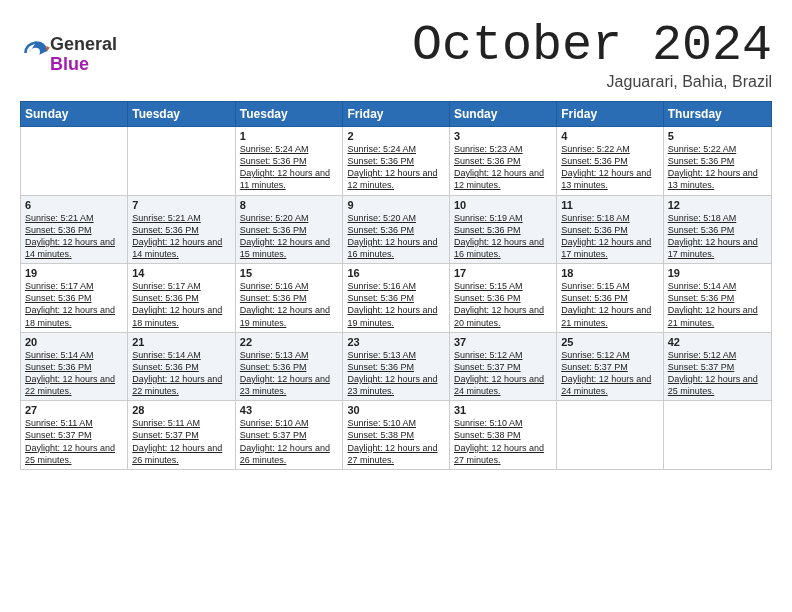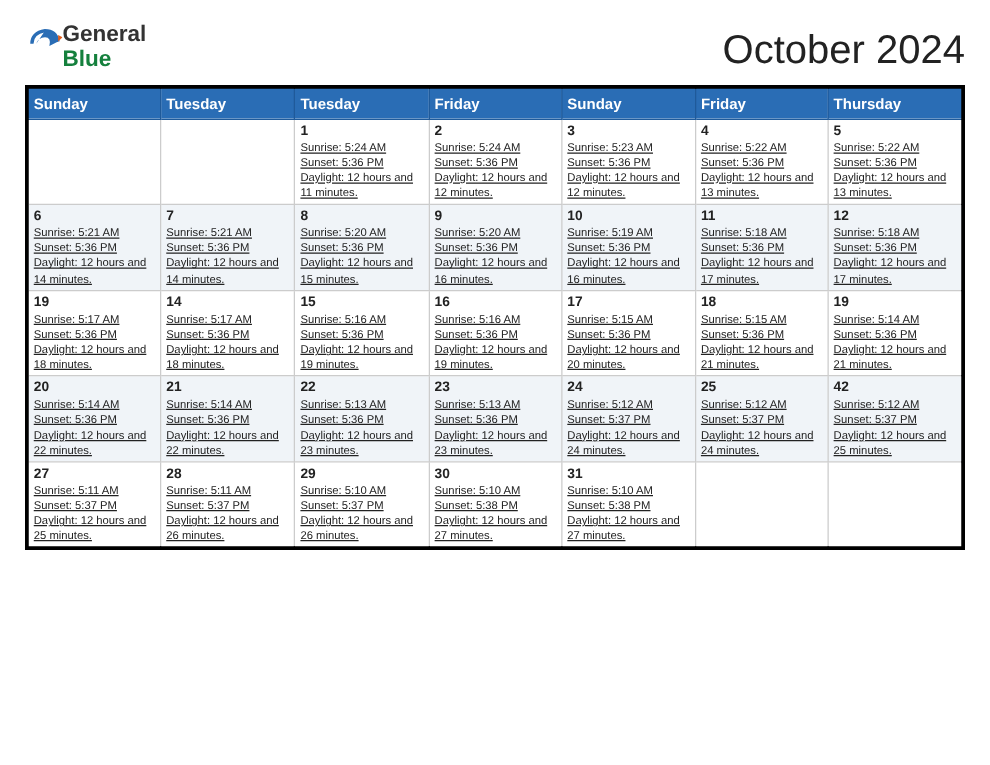--- a/index.html
+++ b/index.html
@@ -12,57 +12,58 @@
     }
     .page {
       width: 792px;
       min-height: 612px;
       padding: 18px 20px 10px 20px;
       background: #fff;
     }
     .header {
       display: flex;
       justify-content: space-between;
-      align-items: flex-end;
+      align-items: center;
       margin-bottom: 10px;
     }
     .logo {
       display: flex;
       align-items: center;
       gap: 0px;
     }
     .logo-text {
       font-size: 18px;
       font-weight: bold;
       line-height: 1.1;
     }
     .logo-general { color: #333; }
-    .logo-blue { color: #15803d; }
+    .logo-blue { color: #a21caf; }
     .logo-icon {
       width: 28px;
       height: 28px;
       margin-left: 2px;
     }
     .title-block {
       text-align: right;
     }
     .month-title {
-      font-size: 32px;
+      font-size: 50px;
       font-weight: normal;
       color: #222;
       line-height: 1.1;
+      font-family: Liberation Mono, monospace;
     }
     .location {
       font-size: 16px;
       color: #444;
     }
     .calendar {
       width: 100%;
       border-collapse: collapse;
-      border: 3px solid #000000;
+      border: 1px solid #000000;
     }
     .calendar th {
       background: #2a6db5;
       color: #fff;
       font-size: 12px;
       font-weight: bold;
       padding: 5px 4px;
       text-align: left;
       border: 1px solid #1f5a9a;
     }
@@ -115,20 +116,21 @@
       </div>
       <div>
         <div class="logo-text">
           <span class="logo-general">General</span><br>
           <span class="logo-blue">Blue</span>
         </div>
       </div>
     </div>
     <div class="title-block">
       <div class="month-title">October 2024</div>
+      <div class="location">Jaguarari, Bahia, Brazil</div>
     </div>
   </div>
 
   <table class="calendar">
     <thead>
       <tr>
         <th>Sunday</th>
         <th>Tuesday</th>
         <th>Tuesday</th>
         <th>Friday</th>
@@ -233,21 +235,21 @@
           </td>
           <td>
             <span class="day-num">22</span>
             <div class="cell-text">Sunrise: 5:13 AM<br>Sunset: 5:36 PM<br>Daylight: 12 hours and 23 minutes.</div>
           </td>
           <td>
             <span class="day-num">23</span>
             <div class="cell-text">Sunrise: 5:13 AM<br>Sunset: 5:36 PM<br>Daylight: 12 hours and 23 minutes.</div>
           </td>
           <td>
-            <span class="day-num">24</span>
+            <span class="day-num">37</span>
             <div class="cell-text">Sunrise: 5:12 AM<br>Sunset: 5:37 PM<br>Daylight: 12 hours and 24 minutes.</div>
           </td>
           <td>
             <span class="day-num">25</span>
             <div class="cell-text">Sunrise: 5:12 AM<br>Sunset: 5:37 PM<br>Daylight: 12 hours and 24 minutes.</div>
           </td>
           <td>
             <span class="day-num">42</span>
             <div class="cell-text">Sunrise: 5:12 AM<br>Sunset: 5:37 PM<br>Daylight: 12 hours and 25 minutes.</div>
           </td>
@@ -255,21 +257,21 @@
         <tr>
           <td>
             <span class="day-num">27</span>
             <div class="cell-text">Sunrise: 5:11 AM<br>Sunset: 5:37 PM<br>Daylight: 12 hours and 25 minutes.</div>
           </td>
           <td>
             <span class="day-num">28</span>
             <div class="cell-text">Sunrise: 5:11 AM<br>Sunset: 5:37 PM<br>Daylight: 12 hours and 26 minutes.</div>
           </td>
           <td>
-            <span class="day-num">29</span>
+            <span class="day-num">43</span>
             <div class="cell-text">Sunrise: 5:10 AM<br>Sunset: 5:37 PM<br>Daylight: 12 hours and 26 minutes.</div>
           </td>
           <td>
             <span class="day-num">30</span>
             <div class="cell-text">Sunrise: 5:10 AM<br>Sunset: 5:38 PM<br>Daylight: 12 hours and 27 minutes.</div>
           </td>
           <td>
             <span class="day-num">31</span>
             <div class="cell-text">Sunrise: 5:10 AM<br>Sunset: 5:38 PM<br>Daylight: 12 hours and 27 minutes.</div>
           </td>

